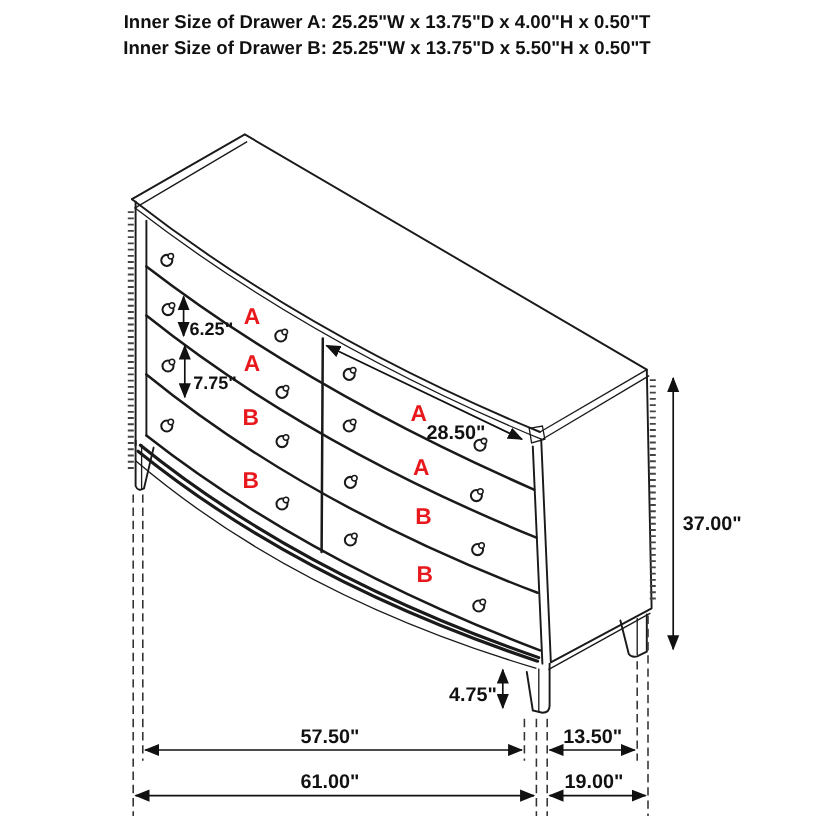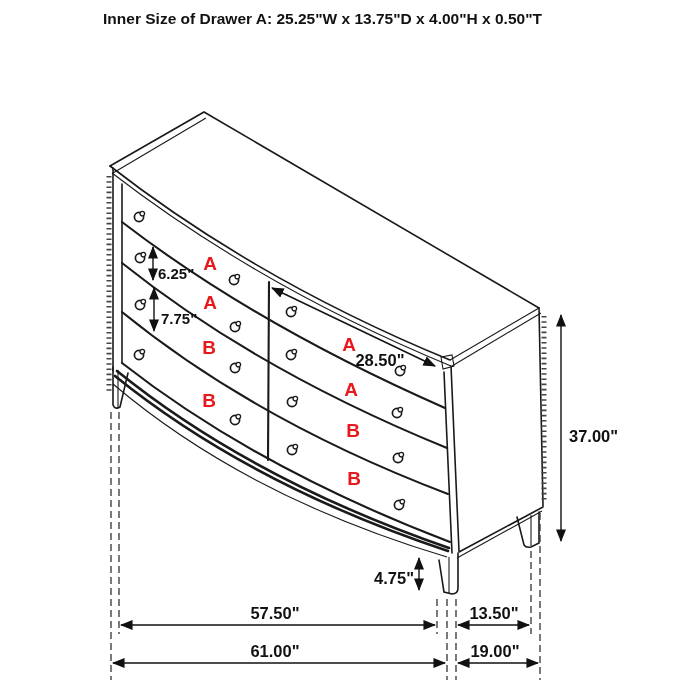--- a/index.html
+++ b/index.html
@@ -20,20 +20,21 @@
   .hatch{stroke:#444;stroke-width:5;fill:none;stroke-dasharray:1.6 3.6;}
   .knob{stroke:#1a1a1a;fill:#fff;}
 </style>
 </head>
 <body>
 
 <div class="canvas">
 
   <div class="header">
     <div>Inner Size of Drawer A: 25.25"W x 13.75"D x 4.00"H x 0.50"T</div>
+    <div>Inner Size of Drawer B: 25.25"W x 13.75"D x 5.50"H x 0.50"T</div>
   </div>
 
   <svg width="700" height="700" viewBox="0 0 700 700">
     <defs>
       <marker id="arr" viewBox="0 0 10 8" refX="9.2" refY="4" markerWidth="9" markerHeight="7.5" orient="auto-start-reverse">
           <path d="M0,0 L10,4 L0,8 Z" fill="#111"></path>
         </marker>
       <g id="knob">
         <circle r="4.6" class="knob" stroke-width="1.7"></circle>
         <circle cx="3.3" cy="-3.4" r="2.3" class="knob" stroke-width="1.3"></circle>

